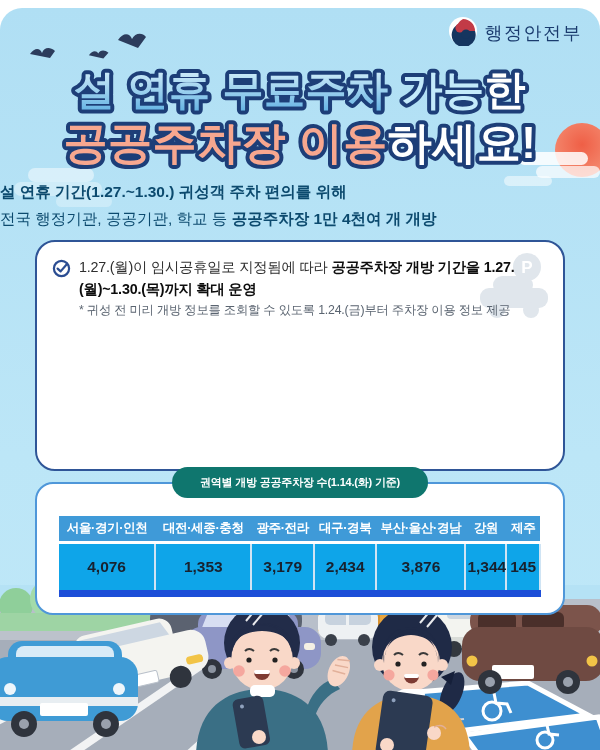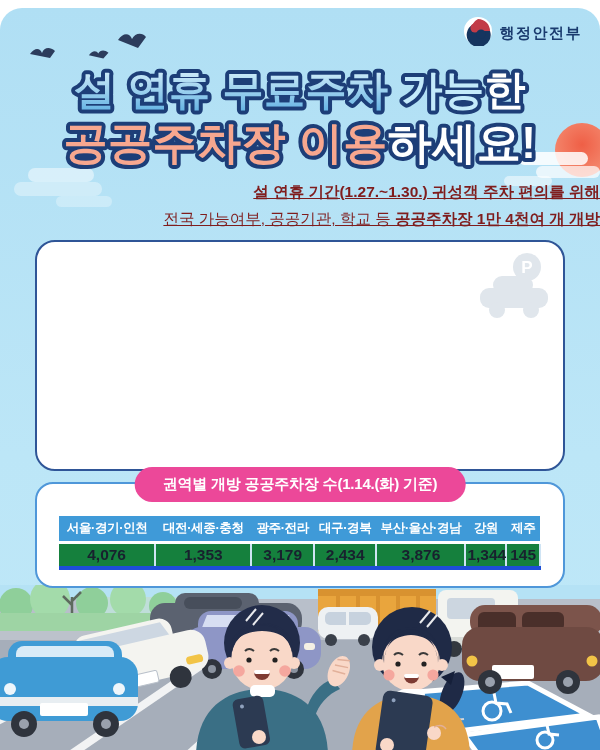--- a/index.html
+++ b/index.html
@@ -4,51 +4,51 @@
 <style>
   * { margin:0; padding:0; box-sizing:border-box; }
   html,body { background:#ffffff; }
   body { font-family:"Liberation Sans","DejaVu Sans",sans-serif; }
   .poster { position:relative; width:600px; height:750px; margin:0 auto; background:#ffffff; overflow:hidden; }
   .sky { position:absolute; top:8px; left:0; right:0; bottom:0; background:linear-gradient(180deg,#b0dff4 0%,#bce6f7 60%,#bfe8f8 100%); border-radius:22px 22px 0 0; }
 
   
   .birds { position:absolute; top:28px; left:26px; }
   .logo { position:absolute; top:16px; right:18px; display:flex; align-items:center; gap:7px; }
-  .logo-name { color:#1a3b6e; font-size:15px; font-weight:700; letter-spacing:1.5px; }
+  .logo-name { color:#1a3b6e; font-size:18px; font-weight:400; letter-spacing:1.5px; }
 
   
   .cloud-left { position:absolute; top:160px; left:14px; opacity:.6; }
   .sun-clouds { position:absolute; top:112px; right:0; }
 
   
   .title-svg { position:absolute; top:60px; left:0; width:600px; height:116px; }
 
   
-  .subtitle { position:absolute; top:178px; left:0; right:0; text-align:right; color:#7f1d1d; font-size:15.5px; line-height:1.75;text-decoration:underline; }
+  .subtitle { position:absolute; top:178px; left:0; right:0; text-align:left; color:#0c4a6e; font-size:15.5px; line-height:1.75; }
   .subtitle .b1 { font-weight:700; }
   .subtitle .r2 { font-weight:500; }
   .subtitle .b2 { font-weight:800; }
 
   
   .info-box { position:absolute; top:240px; left:35px; width:530px; height:231px; background:#ffffff; border:2.5px solid #2f5597; border-radius:20px; padding:15px 14px 10px 15px; }
   .watermark { position:absolute; top:8px; right:10px; z-index:0; }
   .bullet { position:relative; z-index:1; display:flex; gap:8px; margin-bottom:9px; }
   .check-icon { flex:0 0 19px; padding-top:2px; }
   .bullet-text { font-size:14.3px; line-height:1.52; color:#2e2e2e; letter-spacing:-0.2px; }
   .bullet-text .sb { font-weight:800; color:#0d0d0d; }
   .bullet-note { font-size:12.3px; color:#5a6470; margin-top:2px; letter-spacing:-0.2px; }
 
   
   .table-box { position:absolute; top:482px; left:35px; width:530px; background:#ffffff; border:2.5px solid #4f97d9; border-radius:18px; padding:32px 22px 16px; z-index:3; }
-  .badge { position:absolute; top:-17px; left:50%; transform:translateX(-50%); background:#ec4899; color:#fff; font-weight:800; font-size:15px; padding:8px 28px; border-radius:22px; white-space:nowrap; letter-spacing:-0.2px; }
+  .badge { position:absolute; top:-17px; left:50%; transform:translateX(-50%); background:#0f766e; color:#fff; font-weight:800; font-size:11px; padding:8px 28px; border-radius:22px; white-space:nowrap; letter-spacing:-0.2px; }
   table { width:100%; border-collapse:collapse; table-layout:fixed; }
   col.c1,col.c2 { width:20%; } col.c3,col.c4 { width:13%; } col.c5 { width:18.5%; } col.c6 { width:8.5%; } col.c7 { width:7%; }
   th { background:#3f9ad8; color:#fff; font-size:12.6px; font-weight:800; padding:4px 1px; white-space:nowrap; border-bottom:3px solid #ffffff; letter-spacing:-0.4px; }
-  td { font-size:15.5px; font-weight:800; color:#18212e; text-align:center; padding:2px 1px; border-bottom:4px solid #1d4ed8; border-right:2px solid #cfe4f4; background:#15803d; }
+  td { font-size:15.5px; font-weight:800; color:#18212e; text-align:center; padding:14px 1px; border-bottom:7px solid #1d4ed8; border-right:2px solid #cfe4f4; background:#0ea5e9; }
   td:last-child { border-right:2px solid #cfe4f4; }
 
   
   .illustration { position:absolute; left:0; right:0; bottom:0; height:165px; z-index:1; }
 </style>
 </head>
 <body>
 
 <div class="poster">
   <div class="sky"></div>
@@ -106,39 +106,51 @@
     <text x="300" y="44" text-anchor="middle" font-size="41" font-weight="800" stroke="#1d3e78" stroke-width="8" paint-order="stroke" stroke-linejoin="round" letter-spacing="0.5">
       <tspan fill="url(#gradBlue)">설 연휴 무료주차</tspan><tspan dx="13" fill="#c3eafb">가능</tspan><tspan fill="#ffffff">한</tspan>
     </text>
     <text x="300" y="98" text-anchor="middle" font-size="44" font-weight="800" stroke="#1d3e78" stroke-width="8" paint-order="stroke" stroke-linejoin="round" letter-spacing="0.5">
       <tspan fill="#f7a78f">공공주차장 이용</tspan><tspan fill="#ffffff">하세요!</tspan>
     </text>
   </svg>
 
   <div class="subtitle">
     <div class="b1">설 연휴 기간(1.27.~1.30.) 귀성객 주차 편의를 위해</div>
-    <div><span class="r2">전국 가능여부, 공공기관, 학교 등 </span><span class="b2">공공주차장 1만 4천여 개 개방</span></div>
+    <div><span class="r2">전국 행정기관, 공공기관, 학교 등 </span><span class="b2">공공주차장 1만 4천여 개 개방</span></div>
   </div>
 
   <div class="info-box">
     <div class="watermark">
       <svg width="78" height="72" viewBox="0 0 78 72">
         <g fill="#e0e6ec">
           <circle cx="52" cy="17" r="14"></circle>
           <rect x="48" y="29" width="7" height="10"></rect>
           <rect x="18" y="26" width="40" height="18" rx="9"></rect>
           <rect x="5" y="38" width="68" height="20" rx="9"></rect>
           <circle cx="22" cy="60" r="8"></circle>
           <circle cx="56" cy="60" r="8"></circle>
         </g>
         <text x="52" y="23" text-anchor="middle" font-size="17" font-weight="800" fill="#ffffff">P</text>
       </svg>
     </div>
 
 
+    <div class="bullet">
+      <span class="check-icon">
+        <svg width="19" height="19" viewBox="0 0 19 19">
+            <circle cx="9.5" cy="9.5" r="7.6" fill="none" stroke="#2b4d92" stroke-width="2.2"></circle>
+            <path d="M5.6,9.6 L8.6,12.4 L14.8,5.2" fill="none" stroke="#2b4d92" stroke-width="2.2" stroke-linecap="round" stroke-linejoin="round"></path>
+          </svg>
+      </span>
+      <div>
+        <p class="bullet-text"><span>1.27.(월)이 임시공휴일로 지정됨에 따라 </span><span class="sb">공공주차장 개방 기간을 1.27.(월)~1.30.(목)까지 확대 운영</span></p>
+        <p class="bullet-note">* 귀성 전 미리 개방 정보를 조회할 수 있도록 1.24.(금)부터 주차장 이용 정보 제공</p>
+      </div>
+    </div>
 
   </div>
 
   <div class="table-box">
     <div class="badge">권역별 개방 공공주차장 수(1.14.(화) 기준)</div>
     <table>
       <colgroup>
           <col class="c1">
           <col class="c2">
           <col class="c3">

